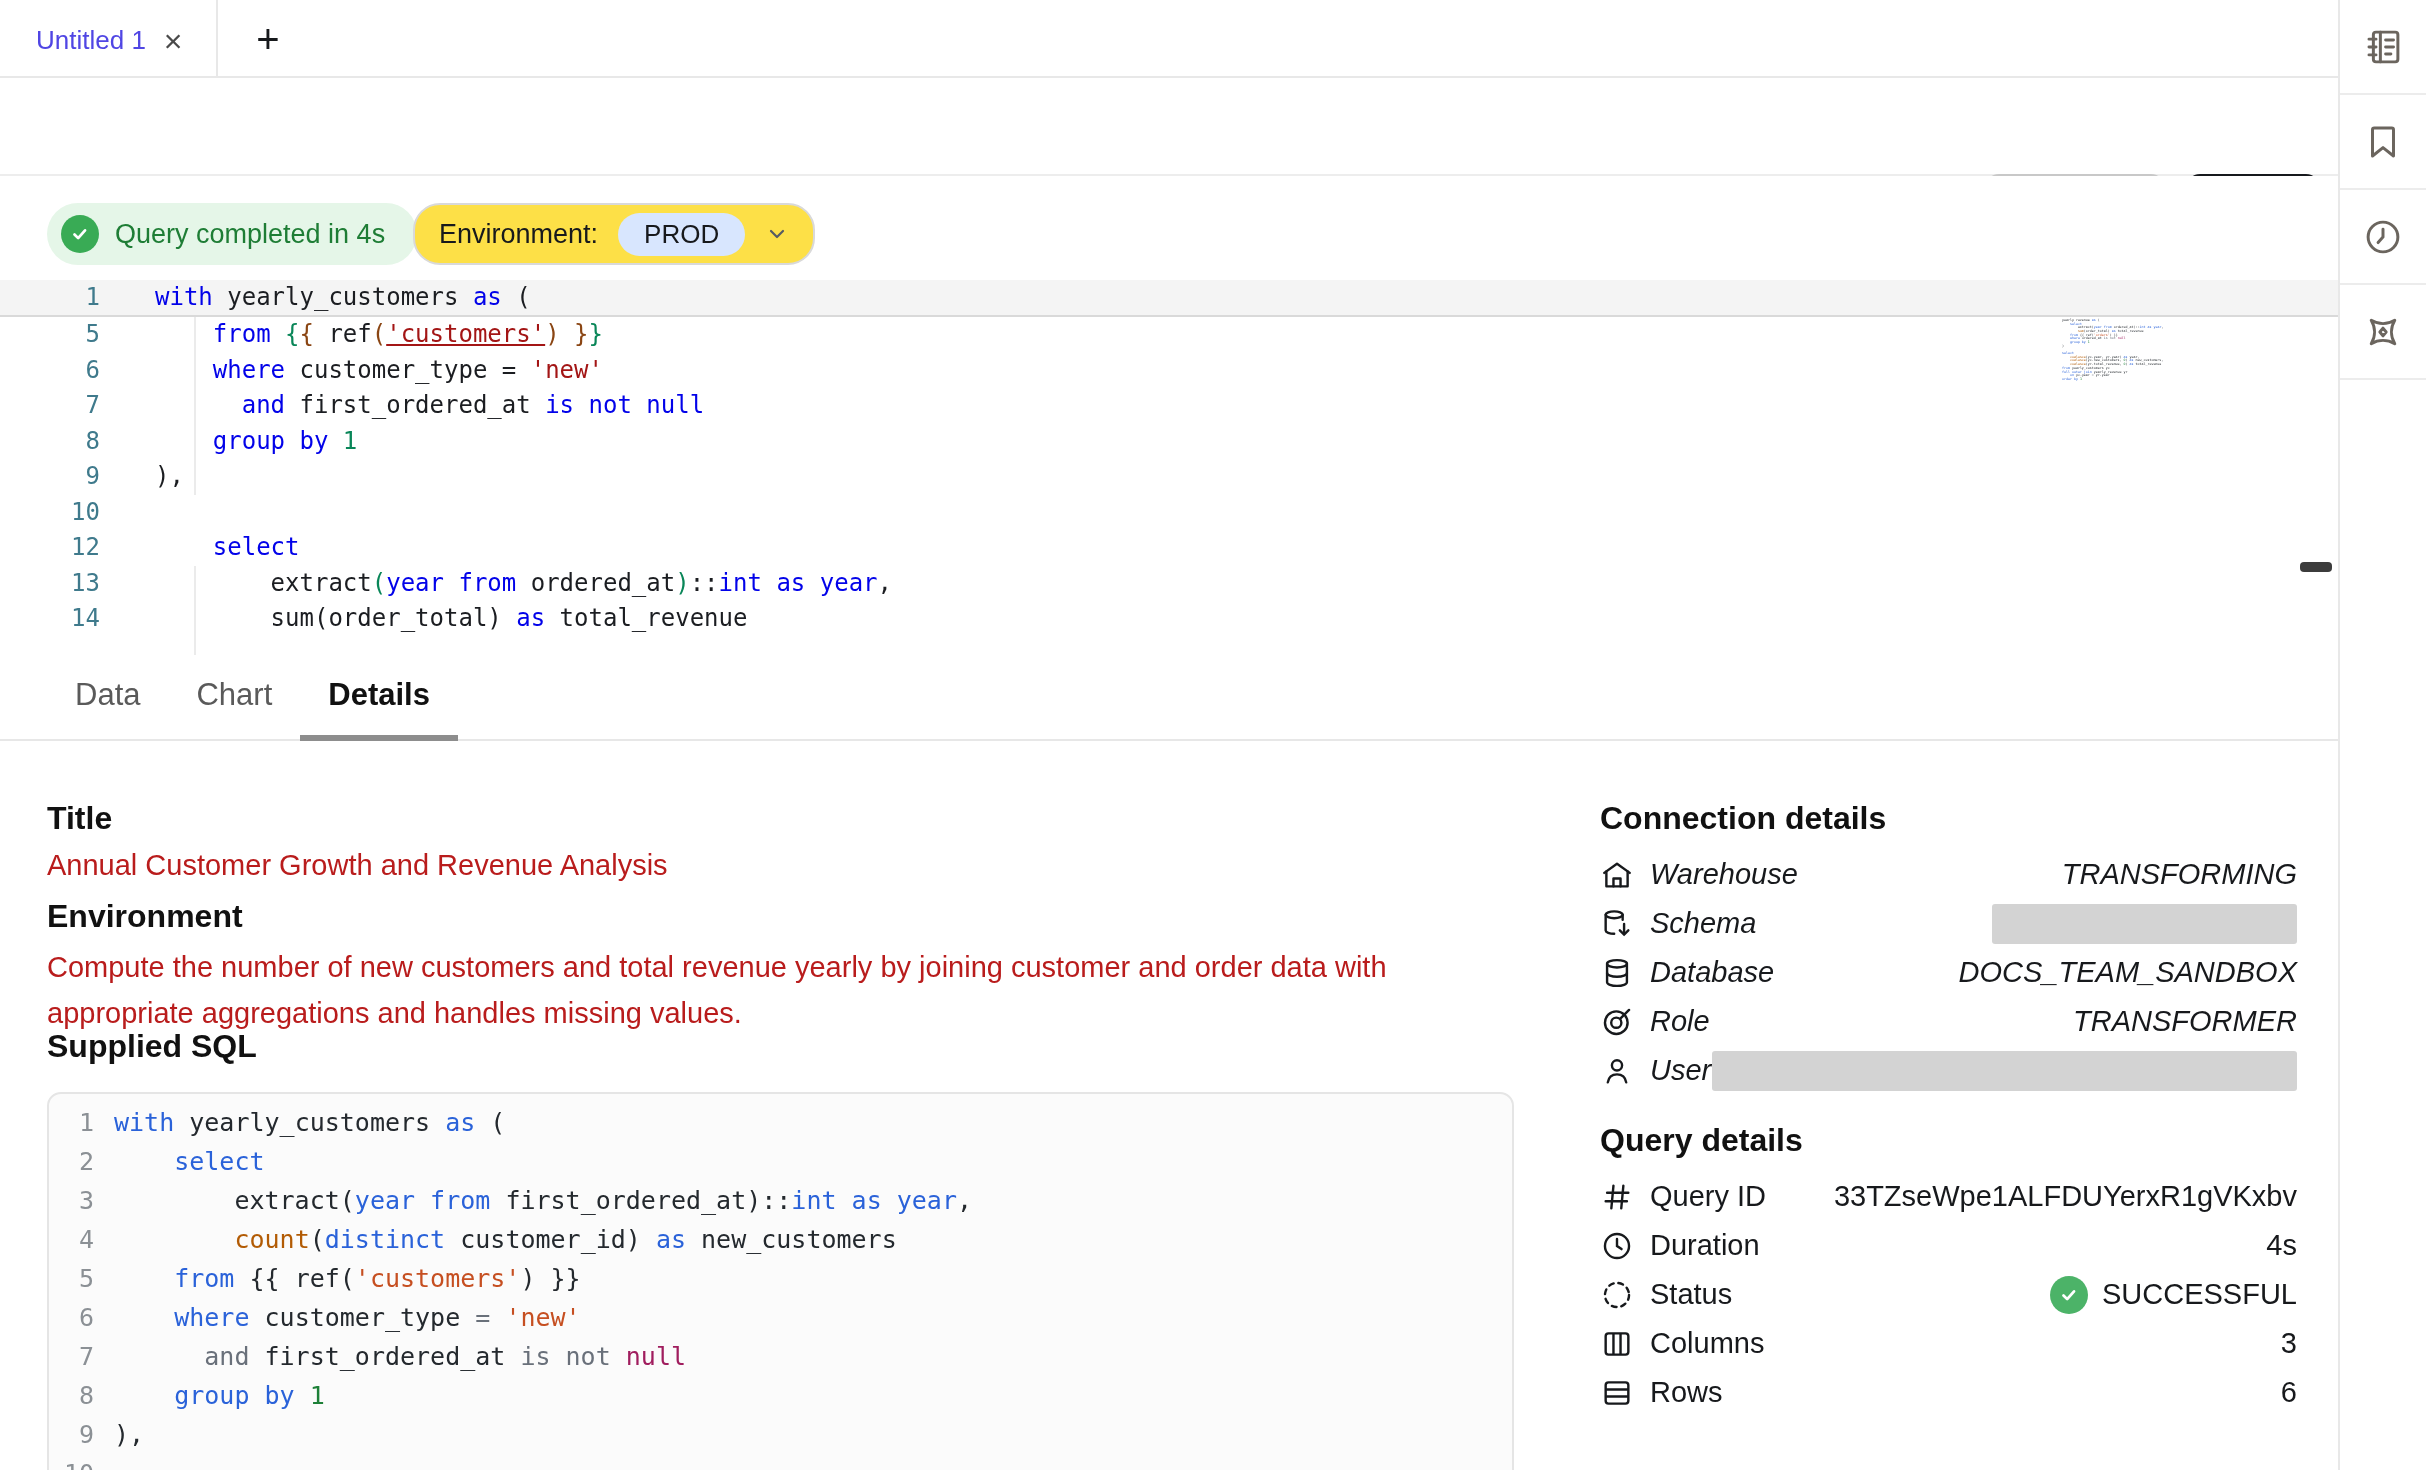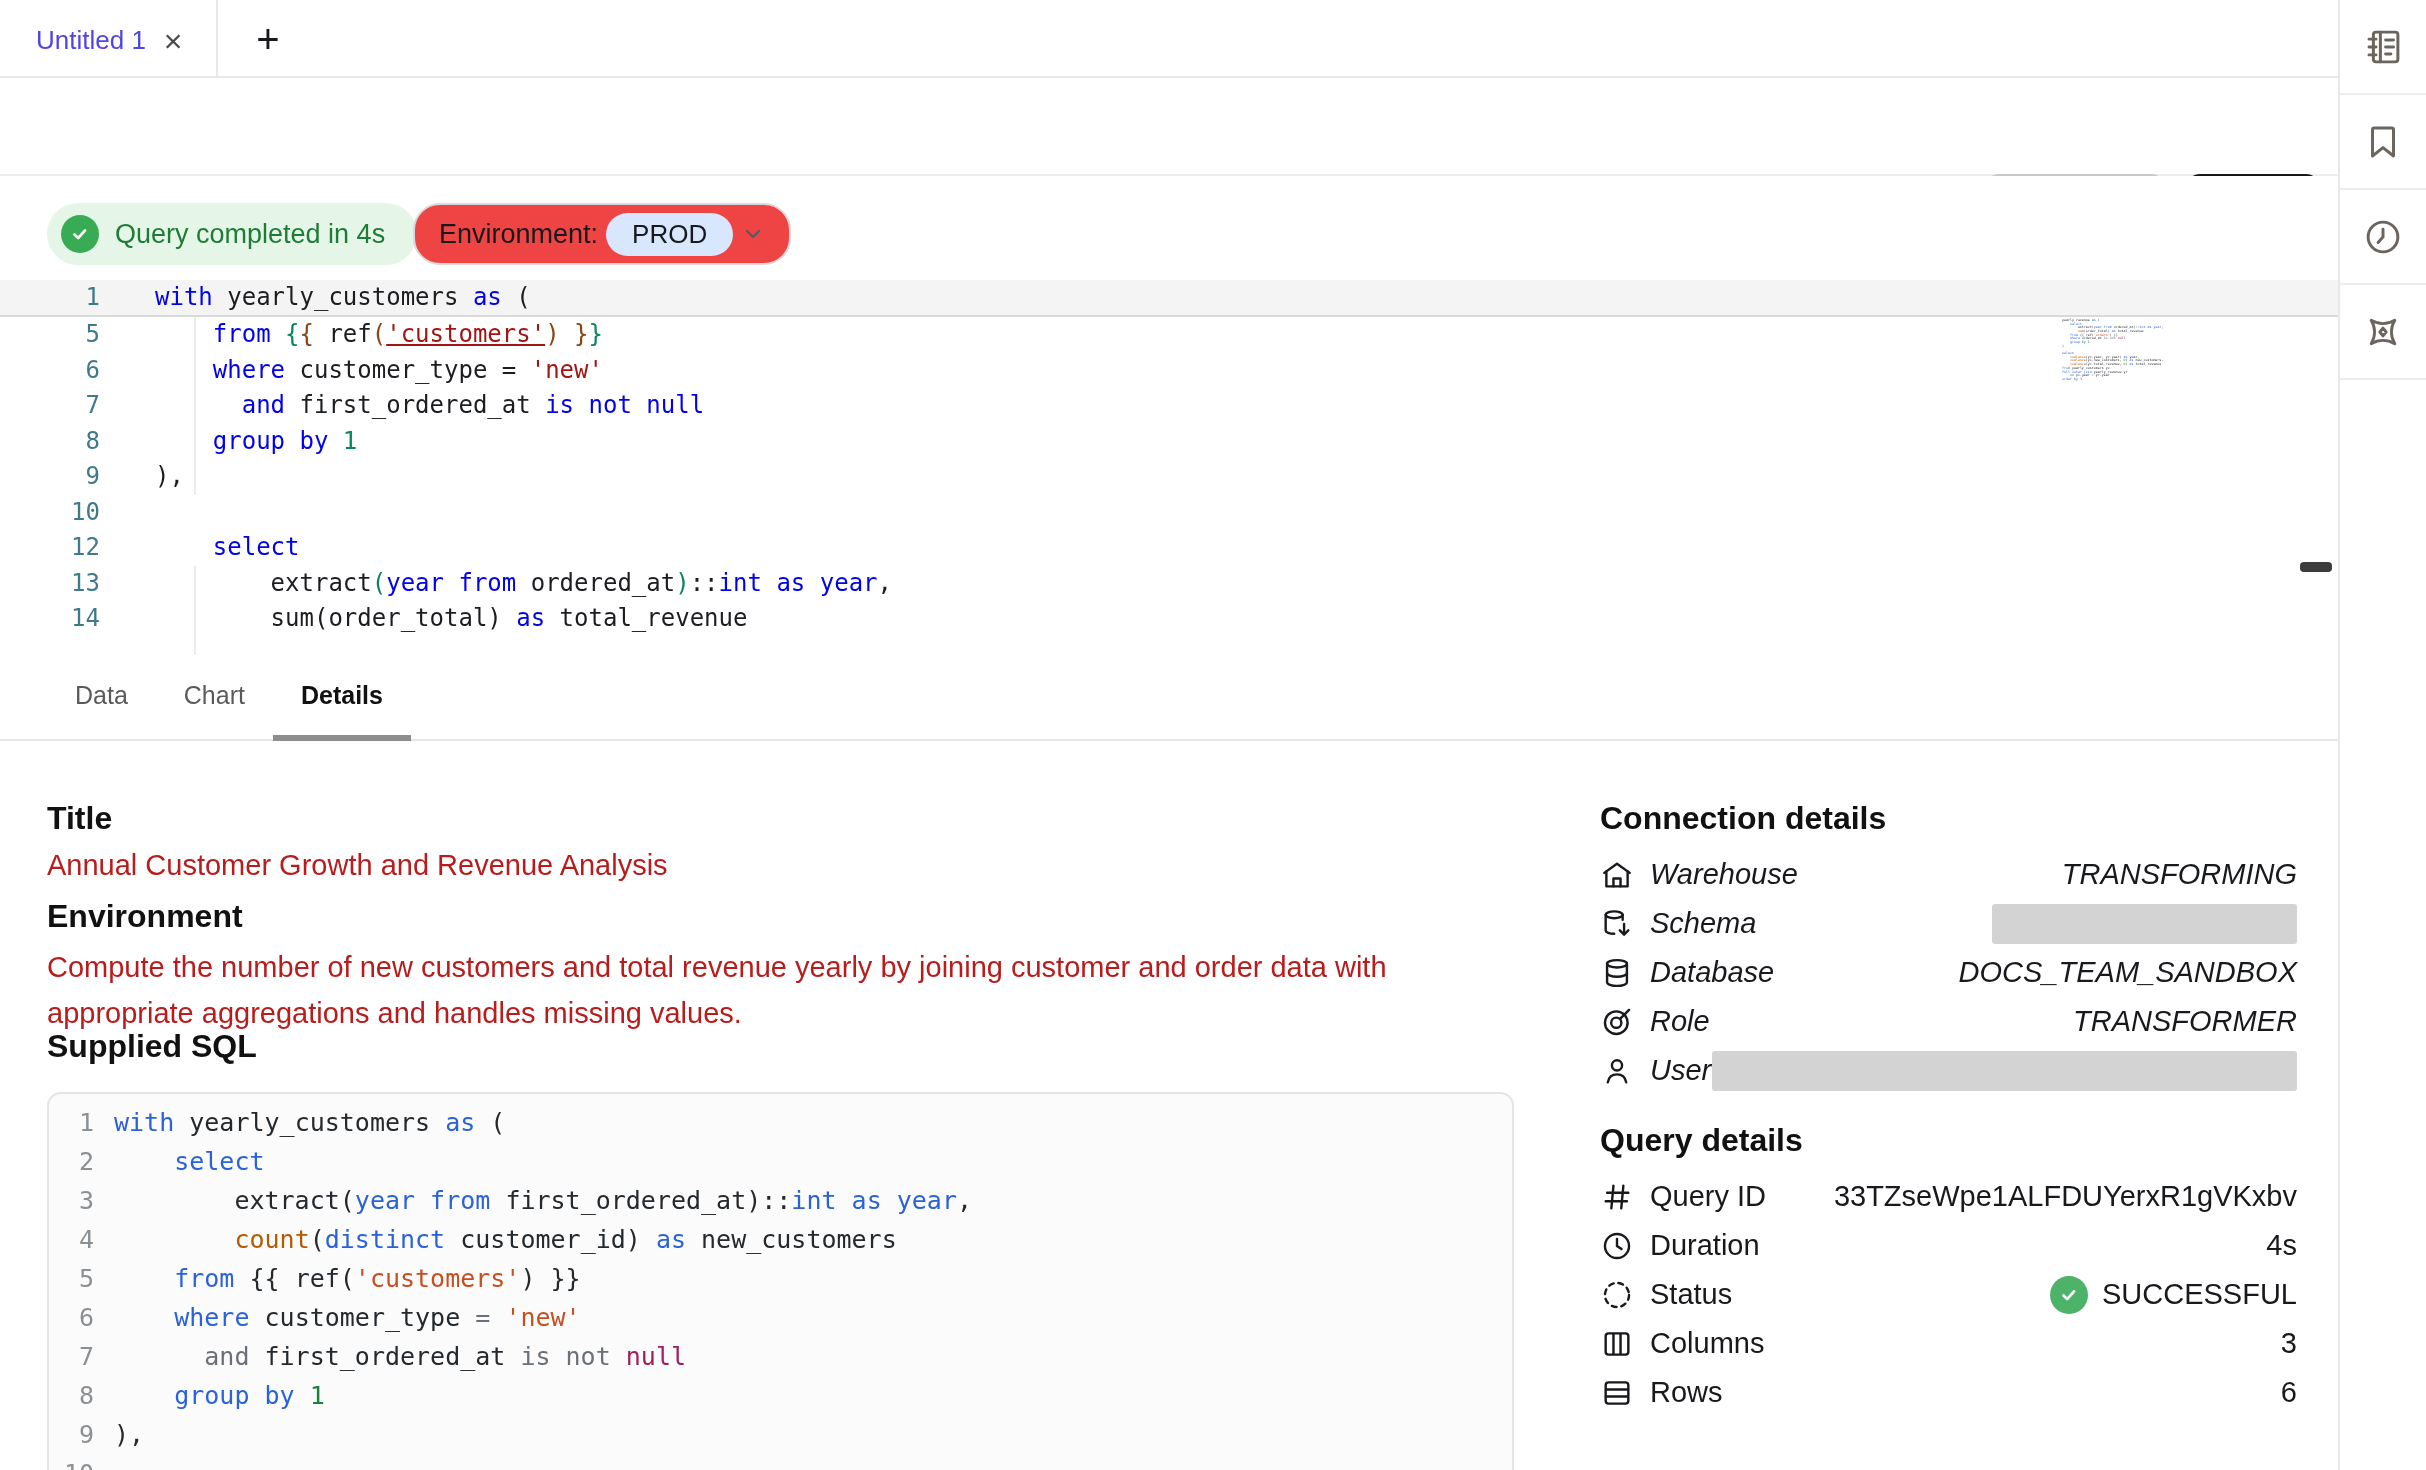--- a/index.html
+++ b/index.html
@@ -47,22 +47,22 @@
   
   .statusrow { position:absolute; top:176px; left:0; width:2338px; height:104px; background:#fff; }
   .query-pill { position:absolute; left:47px; top:27px; height:62px; padding:0 32px 0 14px;
                 background:var(--c-green_pill_bg); border-radius:31px;
                 display:flex; align-items:center; gap:16px; }
   .query-pill .check-circle { width:38px; height:38px; border-radius:50%;
                 background:var(--c-green_check); display:flex; align-items:center; justify-content:center; }
   .check-circle svg { width:22px; height:22px; color:#fff; }
   .query-pill-text { font-size:27px; font-weight:500; color:var(--c-green_pill_text); }
   .env-select { position:absolute; left:413px; top:27px; height:62px; padding:0 24px;
-                background:#ef4444; border:2px solid #d9d9d9; border-radius:27px;
-                display:flex; align-items:center; gap:8px; cursor:pointer; }
+                background:#fde047; border:2px solid #d9d9d9; border-radius:27px;
+                display:flex; align-items:center; gap:20px; cursor:pointer; }
   .env-label { font-size:27px; color:#17191c; }
   .env-pill { background:var(--c-prod_pill_bg); border-radius:999px; padding:6px 26px;
               font-size:26px; color:#17191c; }
   .env-select svg { width:24px; height:24px; color:#565b63; }
 
   
   .editor { position:absolute; top:280px; left:0; width:2338px; height:375px;
             background:#fff; overflow:hidden; cursor:text;
             font-family:"DejaVu Sans Mono", monospace; }
   .code-line { white-space:pre; }
@@ -95,21 +95,21 @@
   .sqlblock .tk-str, .minimap .tk-str { color:var(--c-bk_str); }
   .sqlblock .tk-fn, .minimap .tk-fn   { color:var(--c-bk_fn); }
   .sqlblock .tk-op, .minimap .tk-op   { color:var(--c-bk_op); }
   .sqlblock .tk-nul, .minimap .tk-nul { color:var(--c-bk_null); }
   .sqlblock .tk-num, .minimap .tk-num { color:var(--c-bk_num); }
 
   
   .results-tabs { position:absolute; top:655px; left:0; width:2338px; height:86px;
                   border-bottom:2px solid #e7e7e7; display:flex; align-items:stretch;
                   padding-left:47px; gap:0; background:#fff; }
-  .rtab { display:flex; align-items:center; padding:0 28px; font-size:25px; color:#5a5a5a;
+  .rtab { display:flex; align-items:center; padding:0 28px; font-size:31px; color:#5a5a5a;
           cursor:pointer; margin-bottom:-2px; border-bottom:6px solid transparent;text-align:center; }
   .rtab.active { color:#111; font-weight:700; border-bottom-color:#8d8d8d; }
 
   
   .h-section { font-size:32px; font-weight:700; color:#111; position:absolute; left:47px; }
   .p-text { font-size:29px; color:#b91c1c; position:absolute; left:47px; line-height:46px; }
 
   .sqlblock { position:absolute; left:47px; top:1092px; width:1467px; height:420px;
               background:#fbfbfb; border:2px solid #e5e5e5; border-radius:14px;
               overflow:hidden; padding-top:9px;

